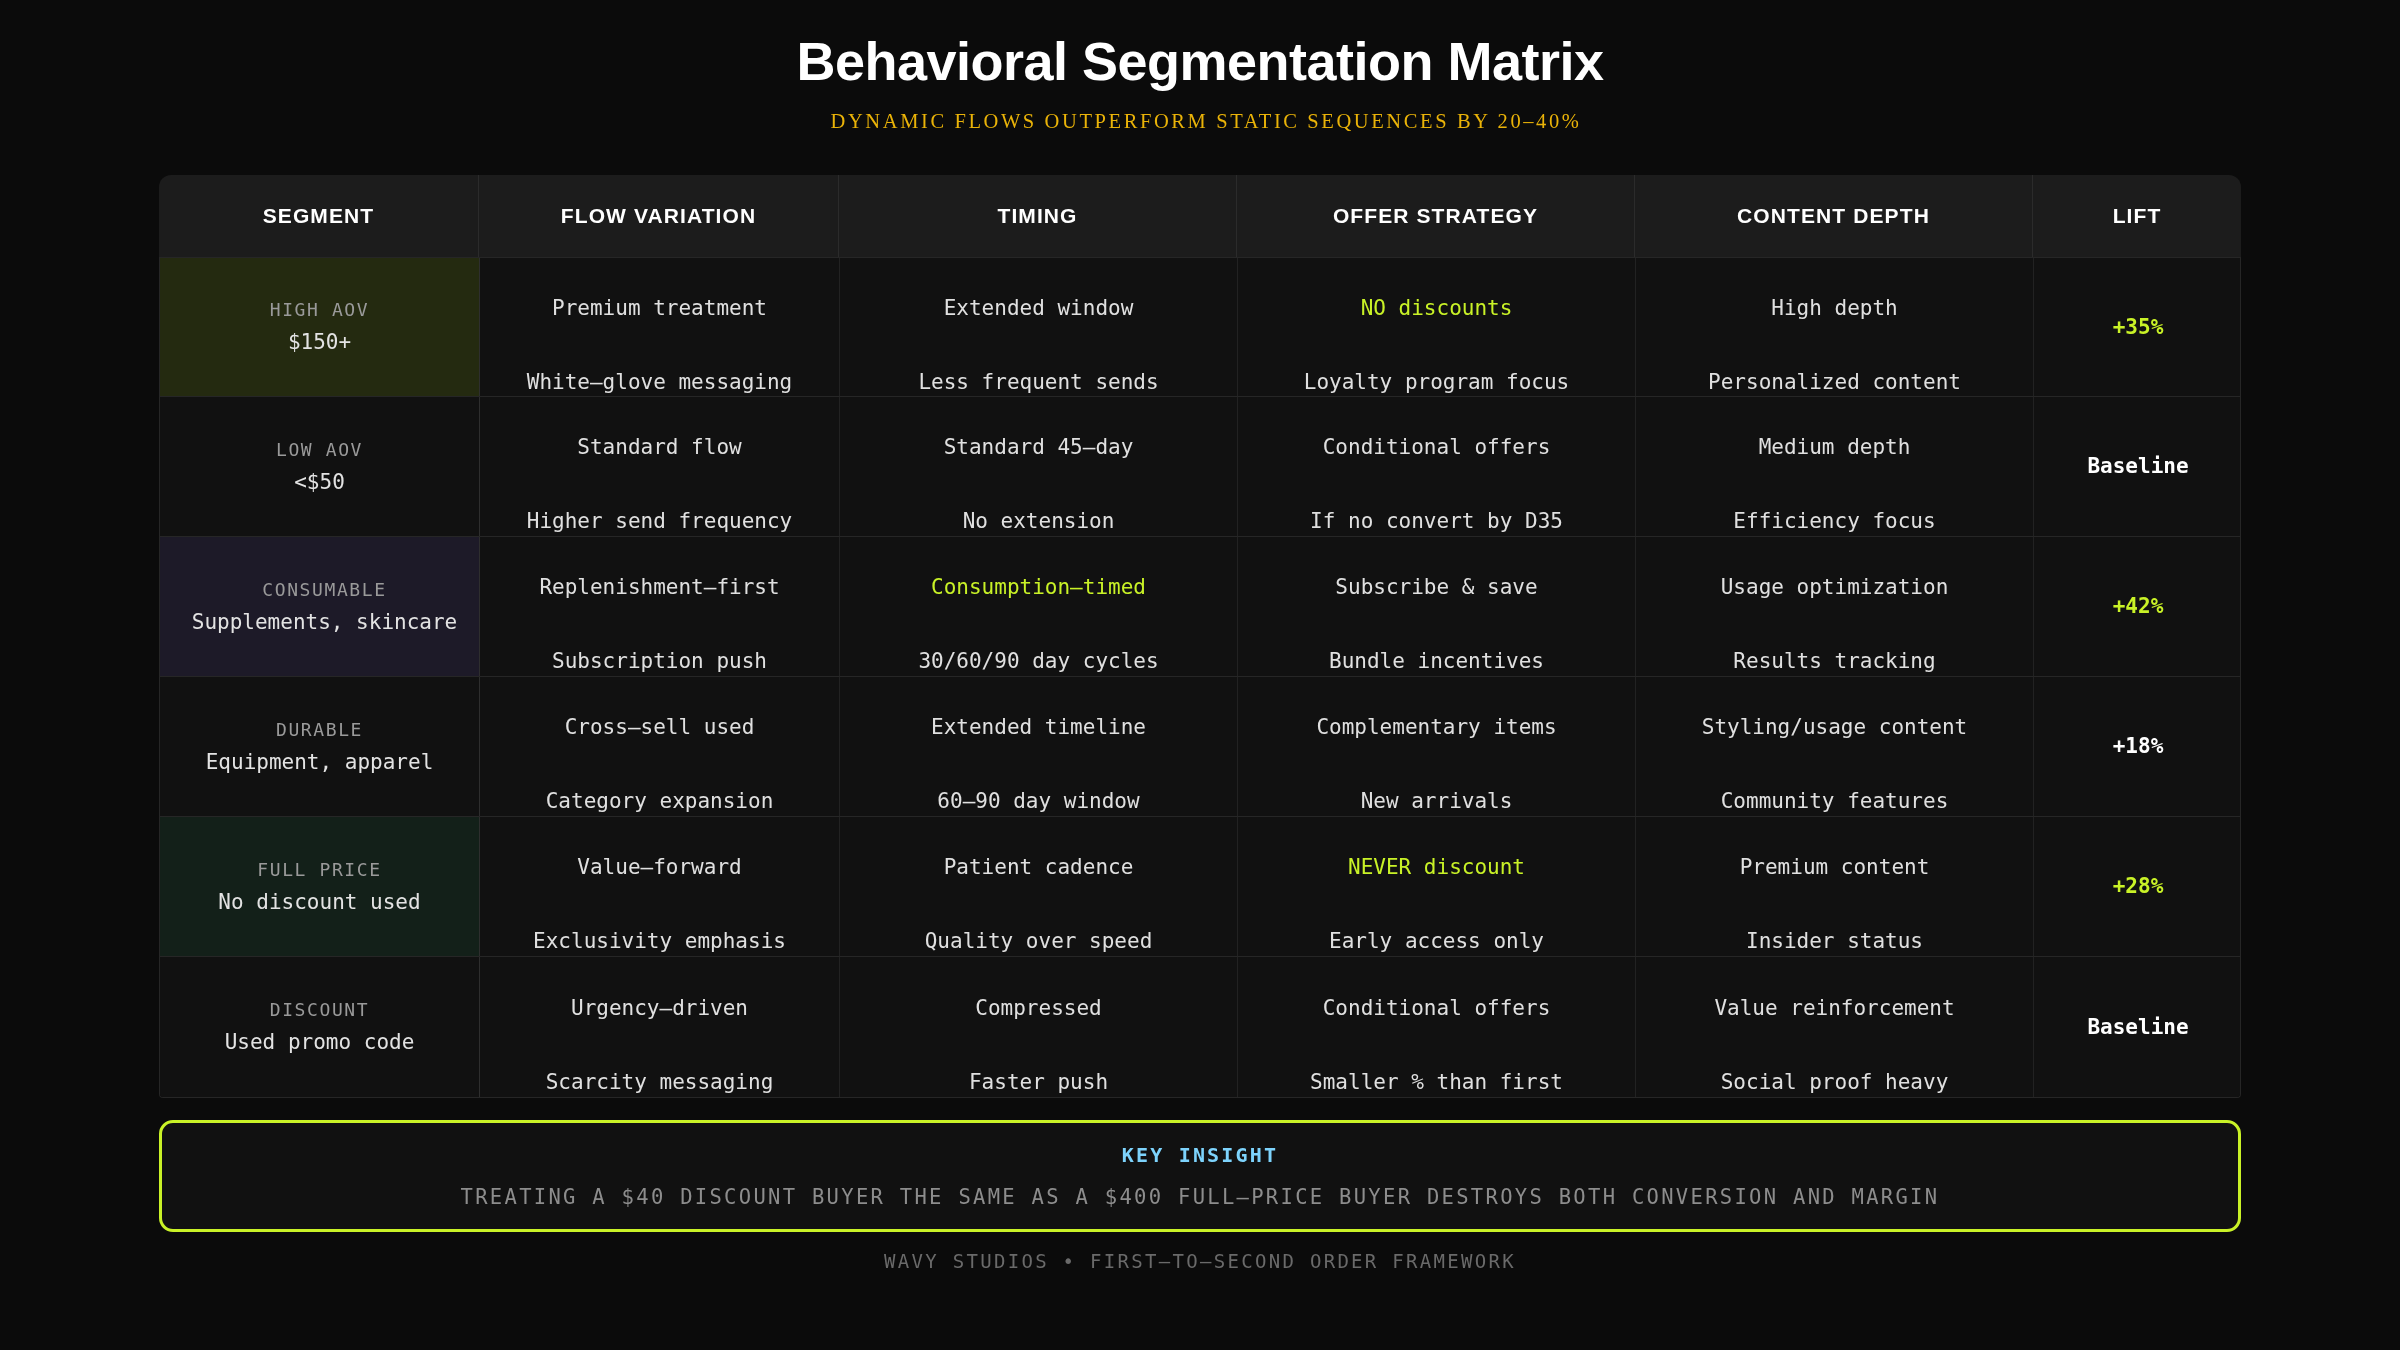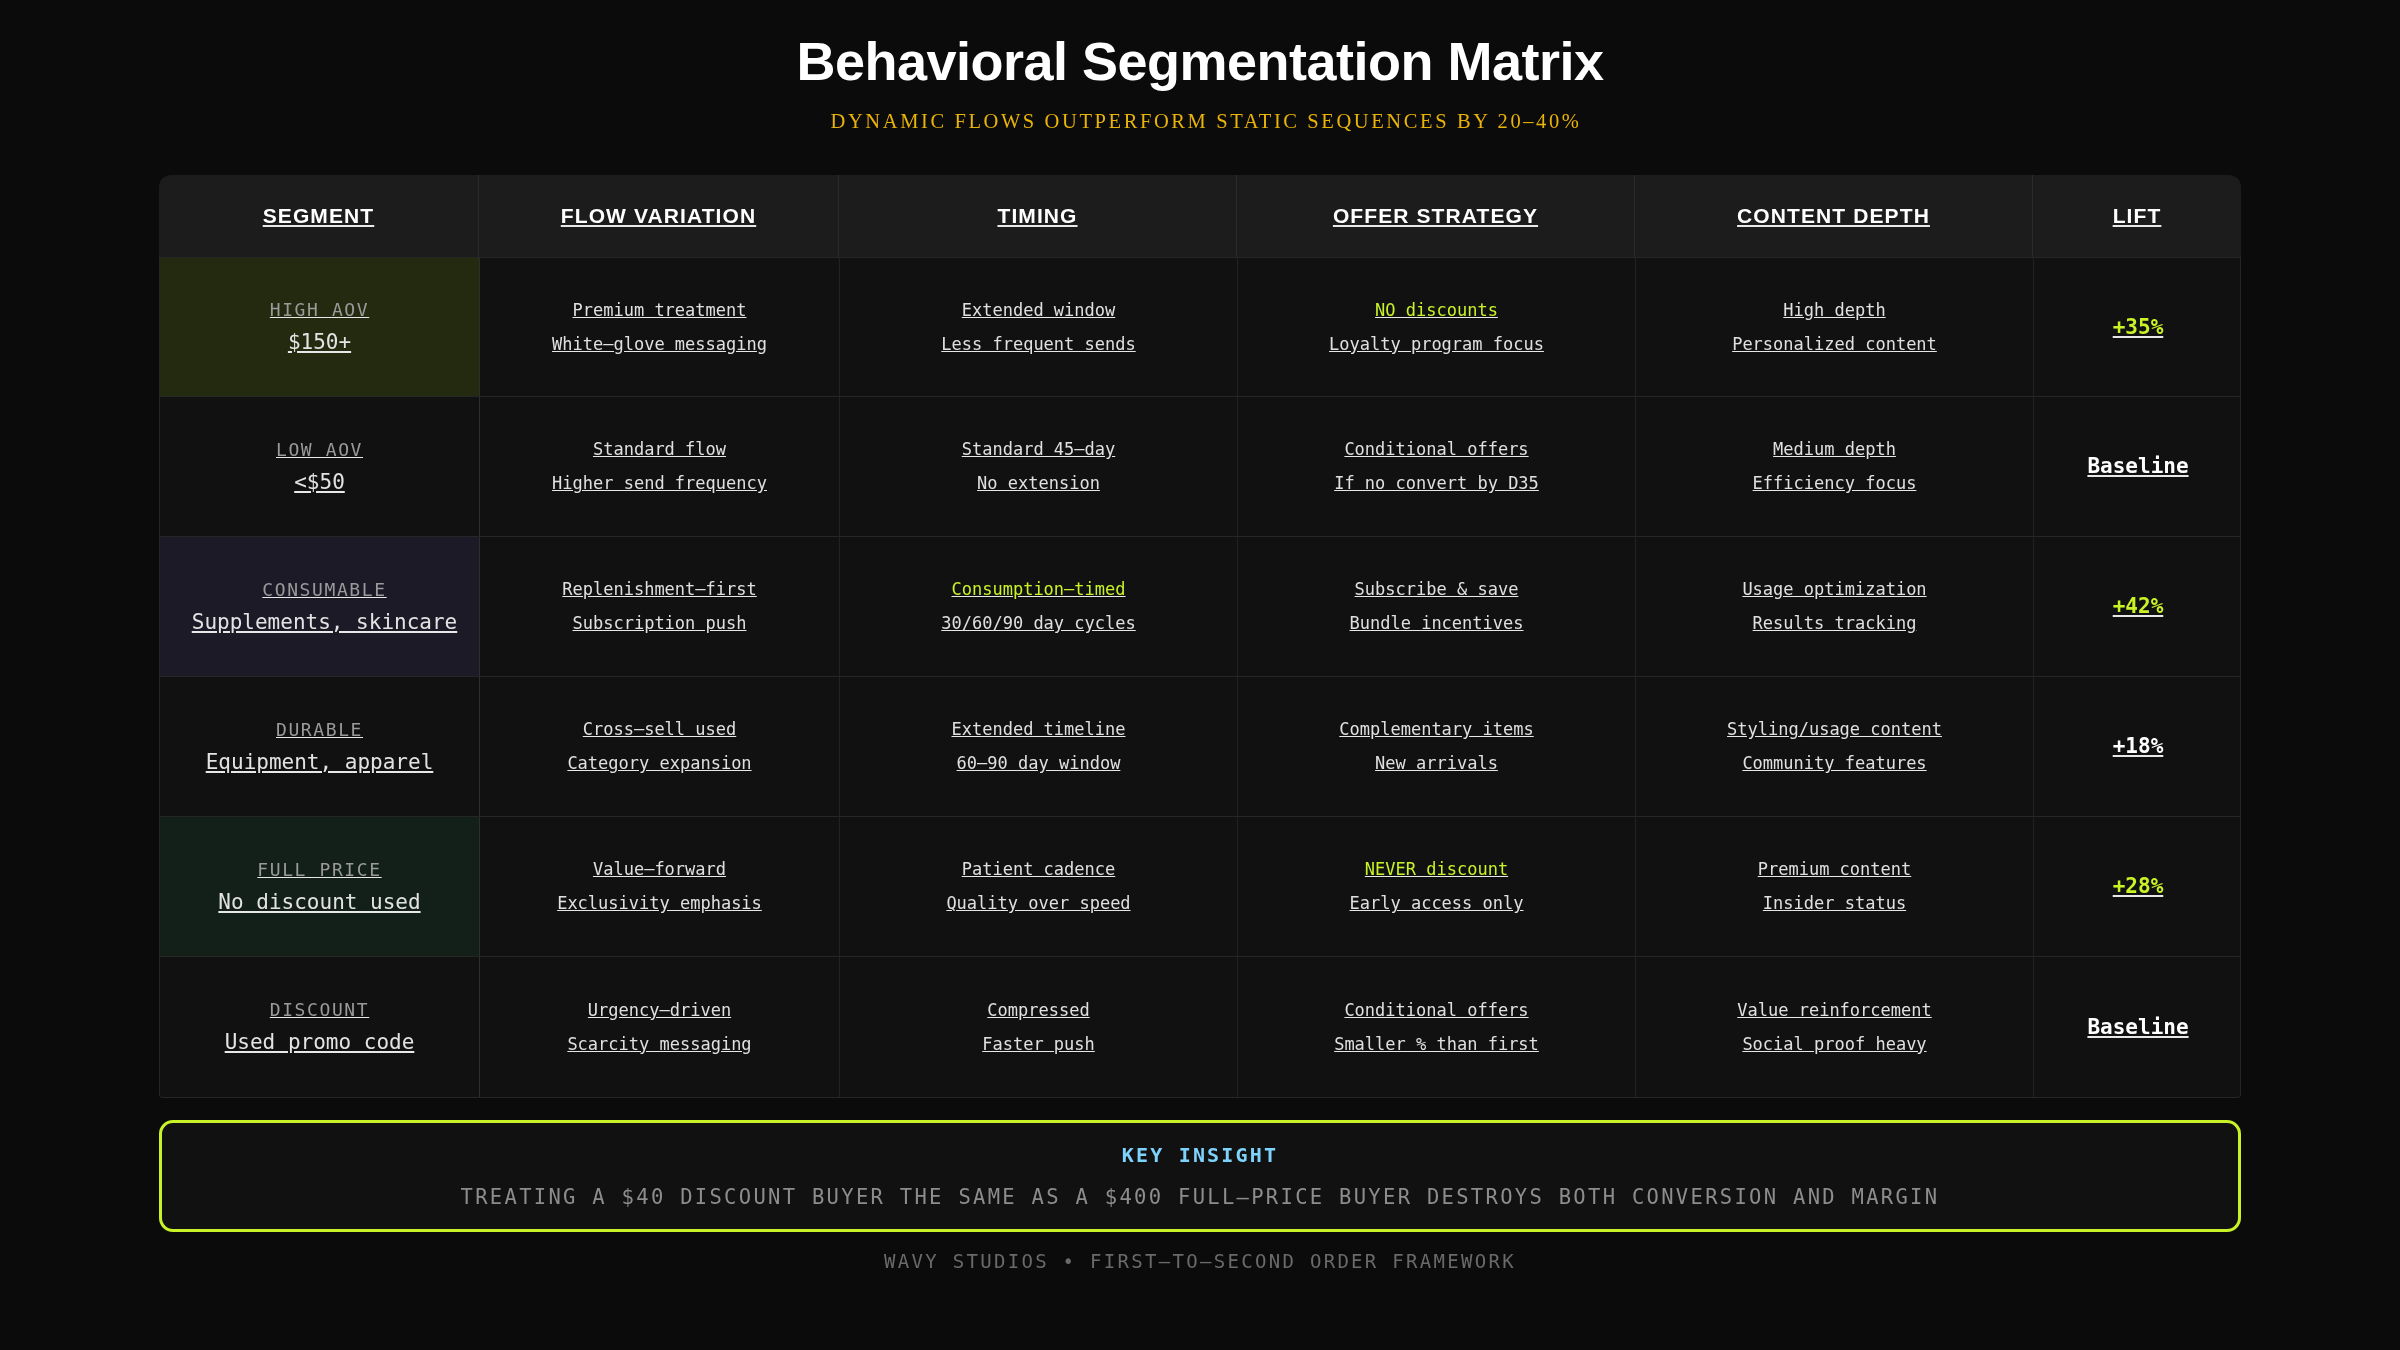--- a/index.html
+++ b/index.html
@@ -55,21 +55,20 @@
   .matrix {
     margin-top: 42px;
     width: 2082px;
     display: flex;
     flex-direction: column;
   }
 
   .row {
     display: flex;
     width: 100%;
-    text-decoration: underline;
   }
 
   .head-row {
     background: #1c1c1c;
     border-radius: 12px 12px 0 0;
     height: 82px;
     overflow: hidden;
   }
 
   .head-cell {
@@ -129,24 +128,25 @@
     letter-spacing: 1.6px;
     color: #9a9a9a;
   }
 
   .seg-detail {
     font-size: 21px;
     color: #e3e3e3;
   }
 
   .line {
-    font-size: 17px;
+    font-size: 21px;
     color: #e0e0e0;
     text-align: center;
     white-space: nowrap;
+    margin-top: 36px;
   }
 
   .line.accent { color: #c9f227; }
 
   .lift {
     font-size: 21px;
     font-weight: bold;
     color: #ffffff;
     text-align: center;
   }

